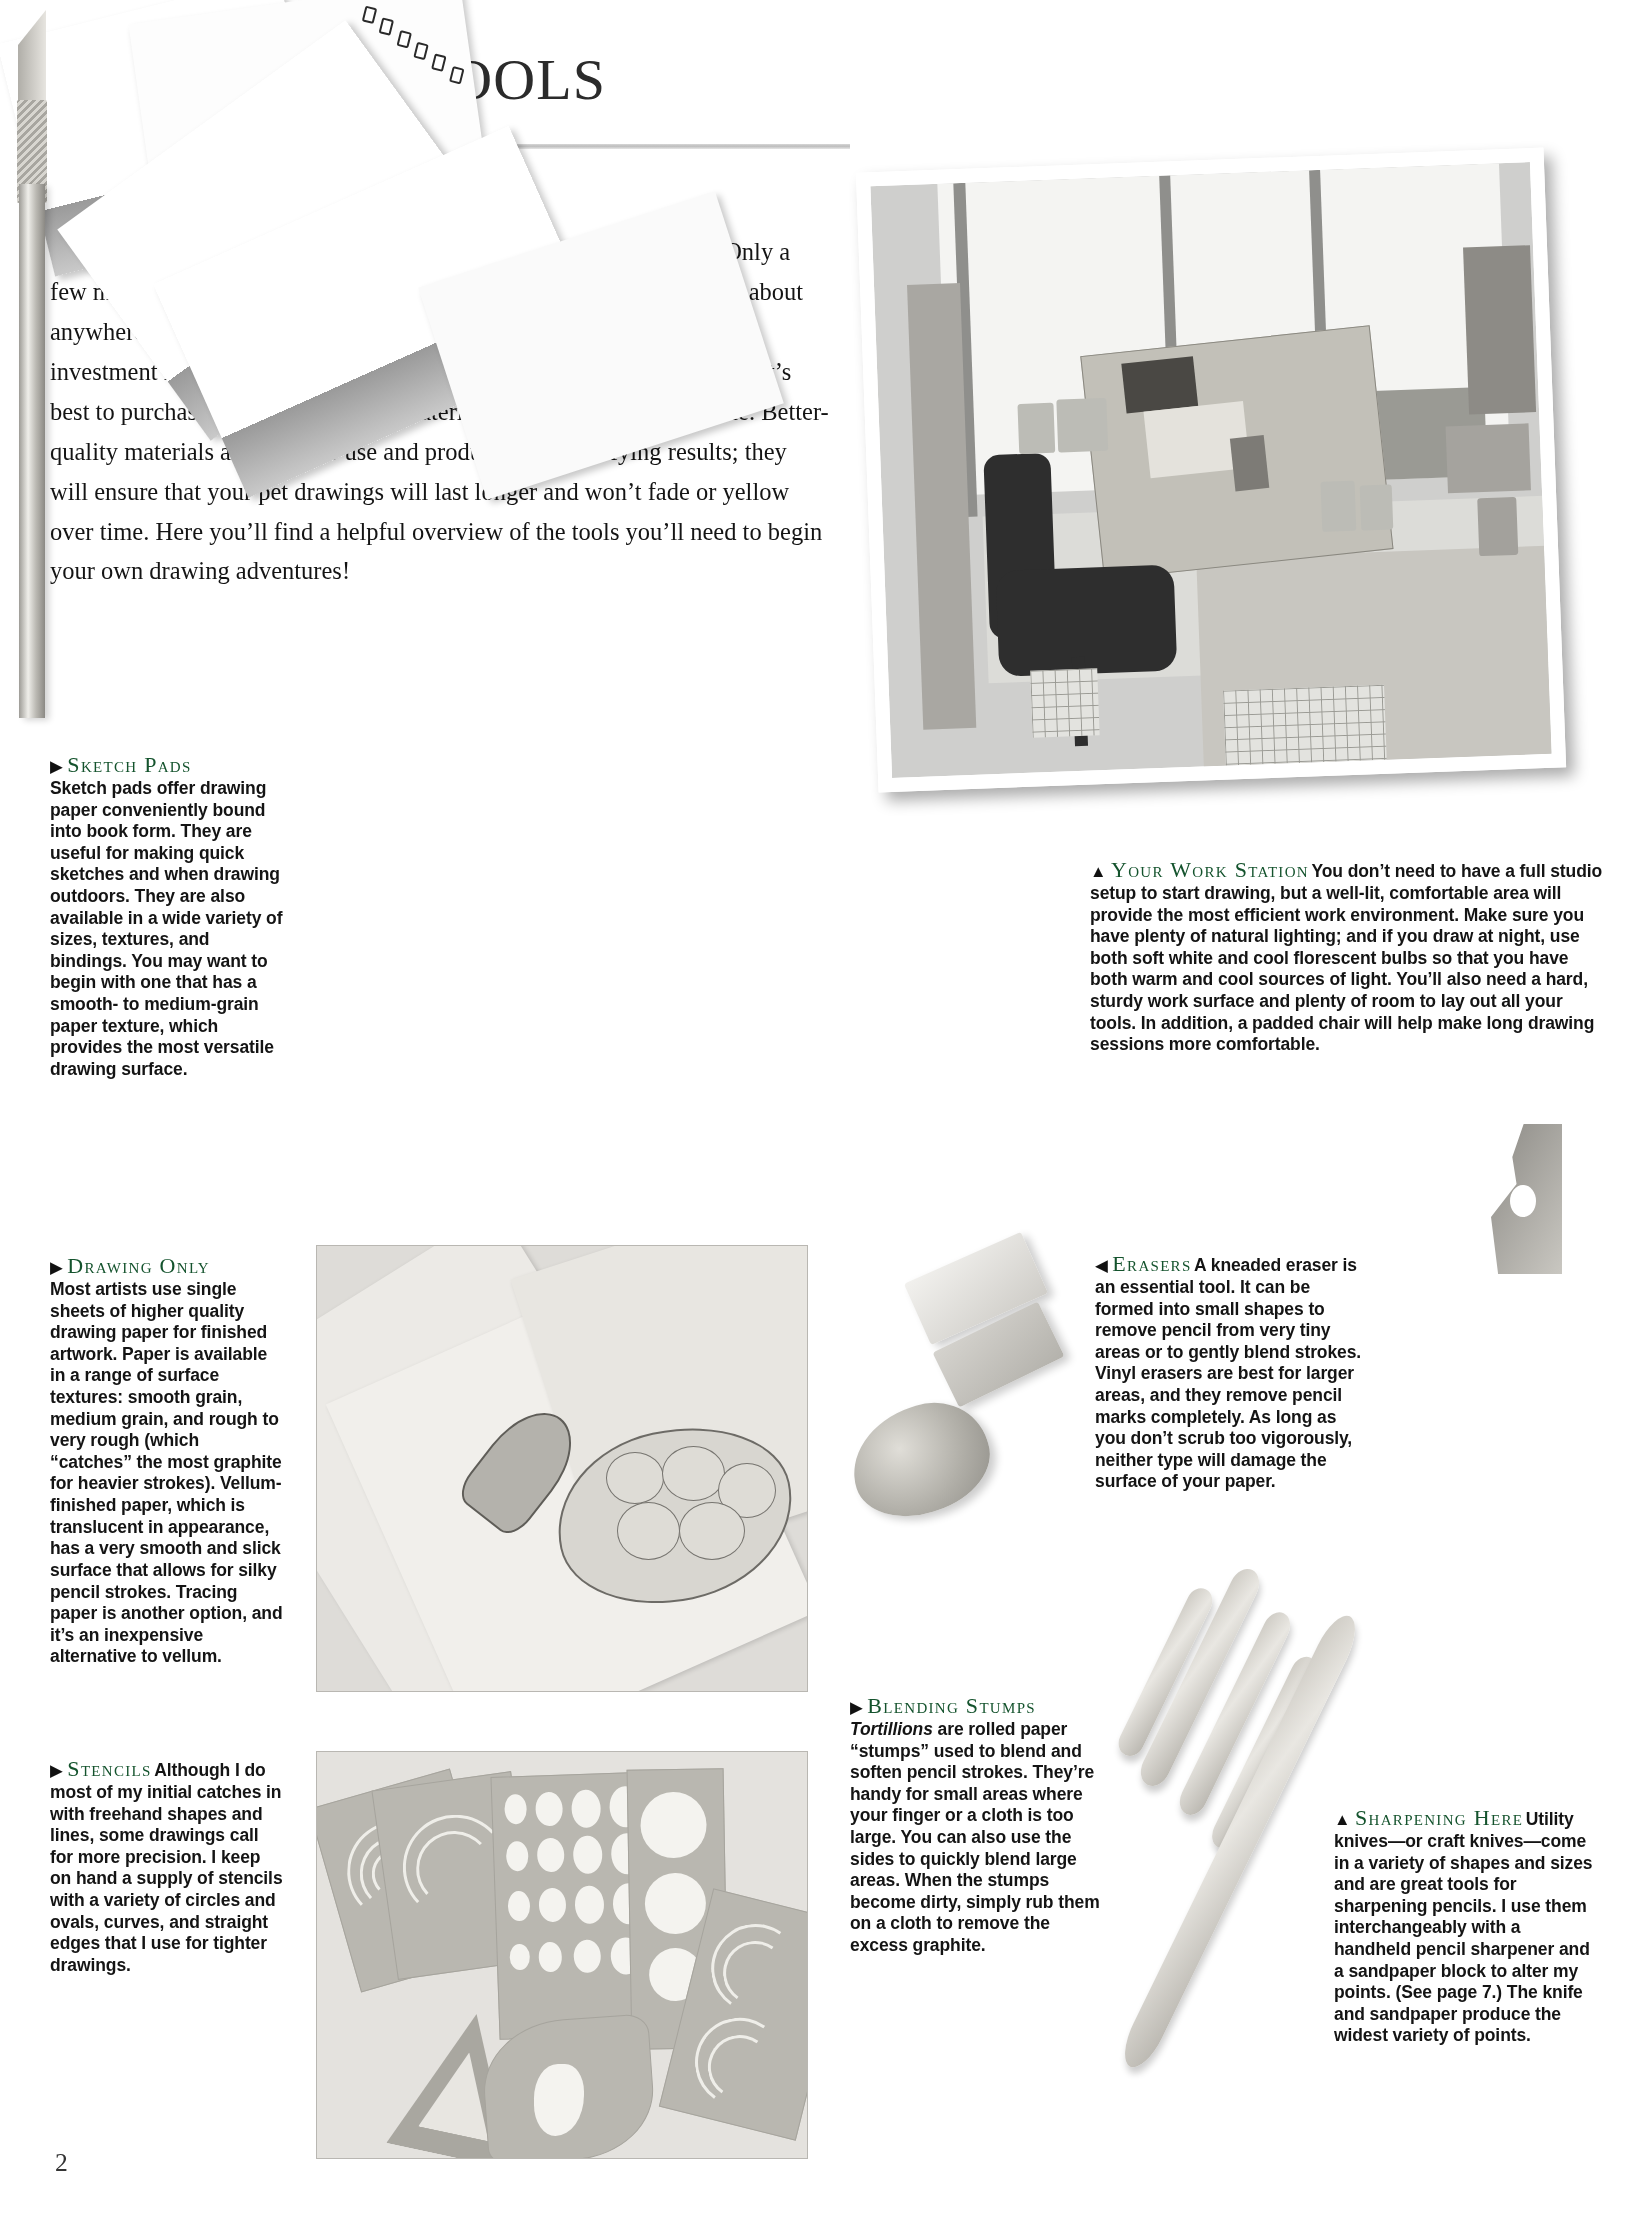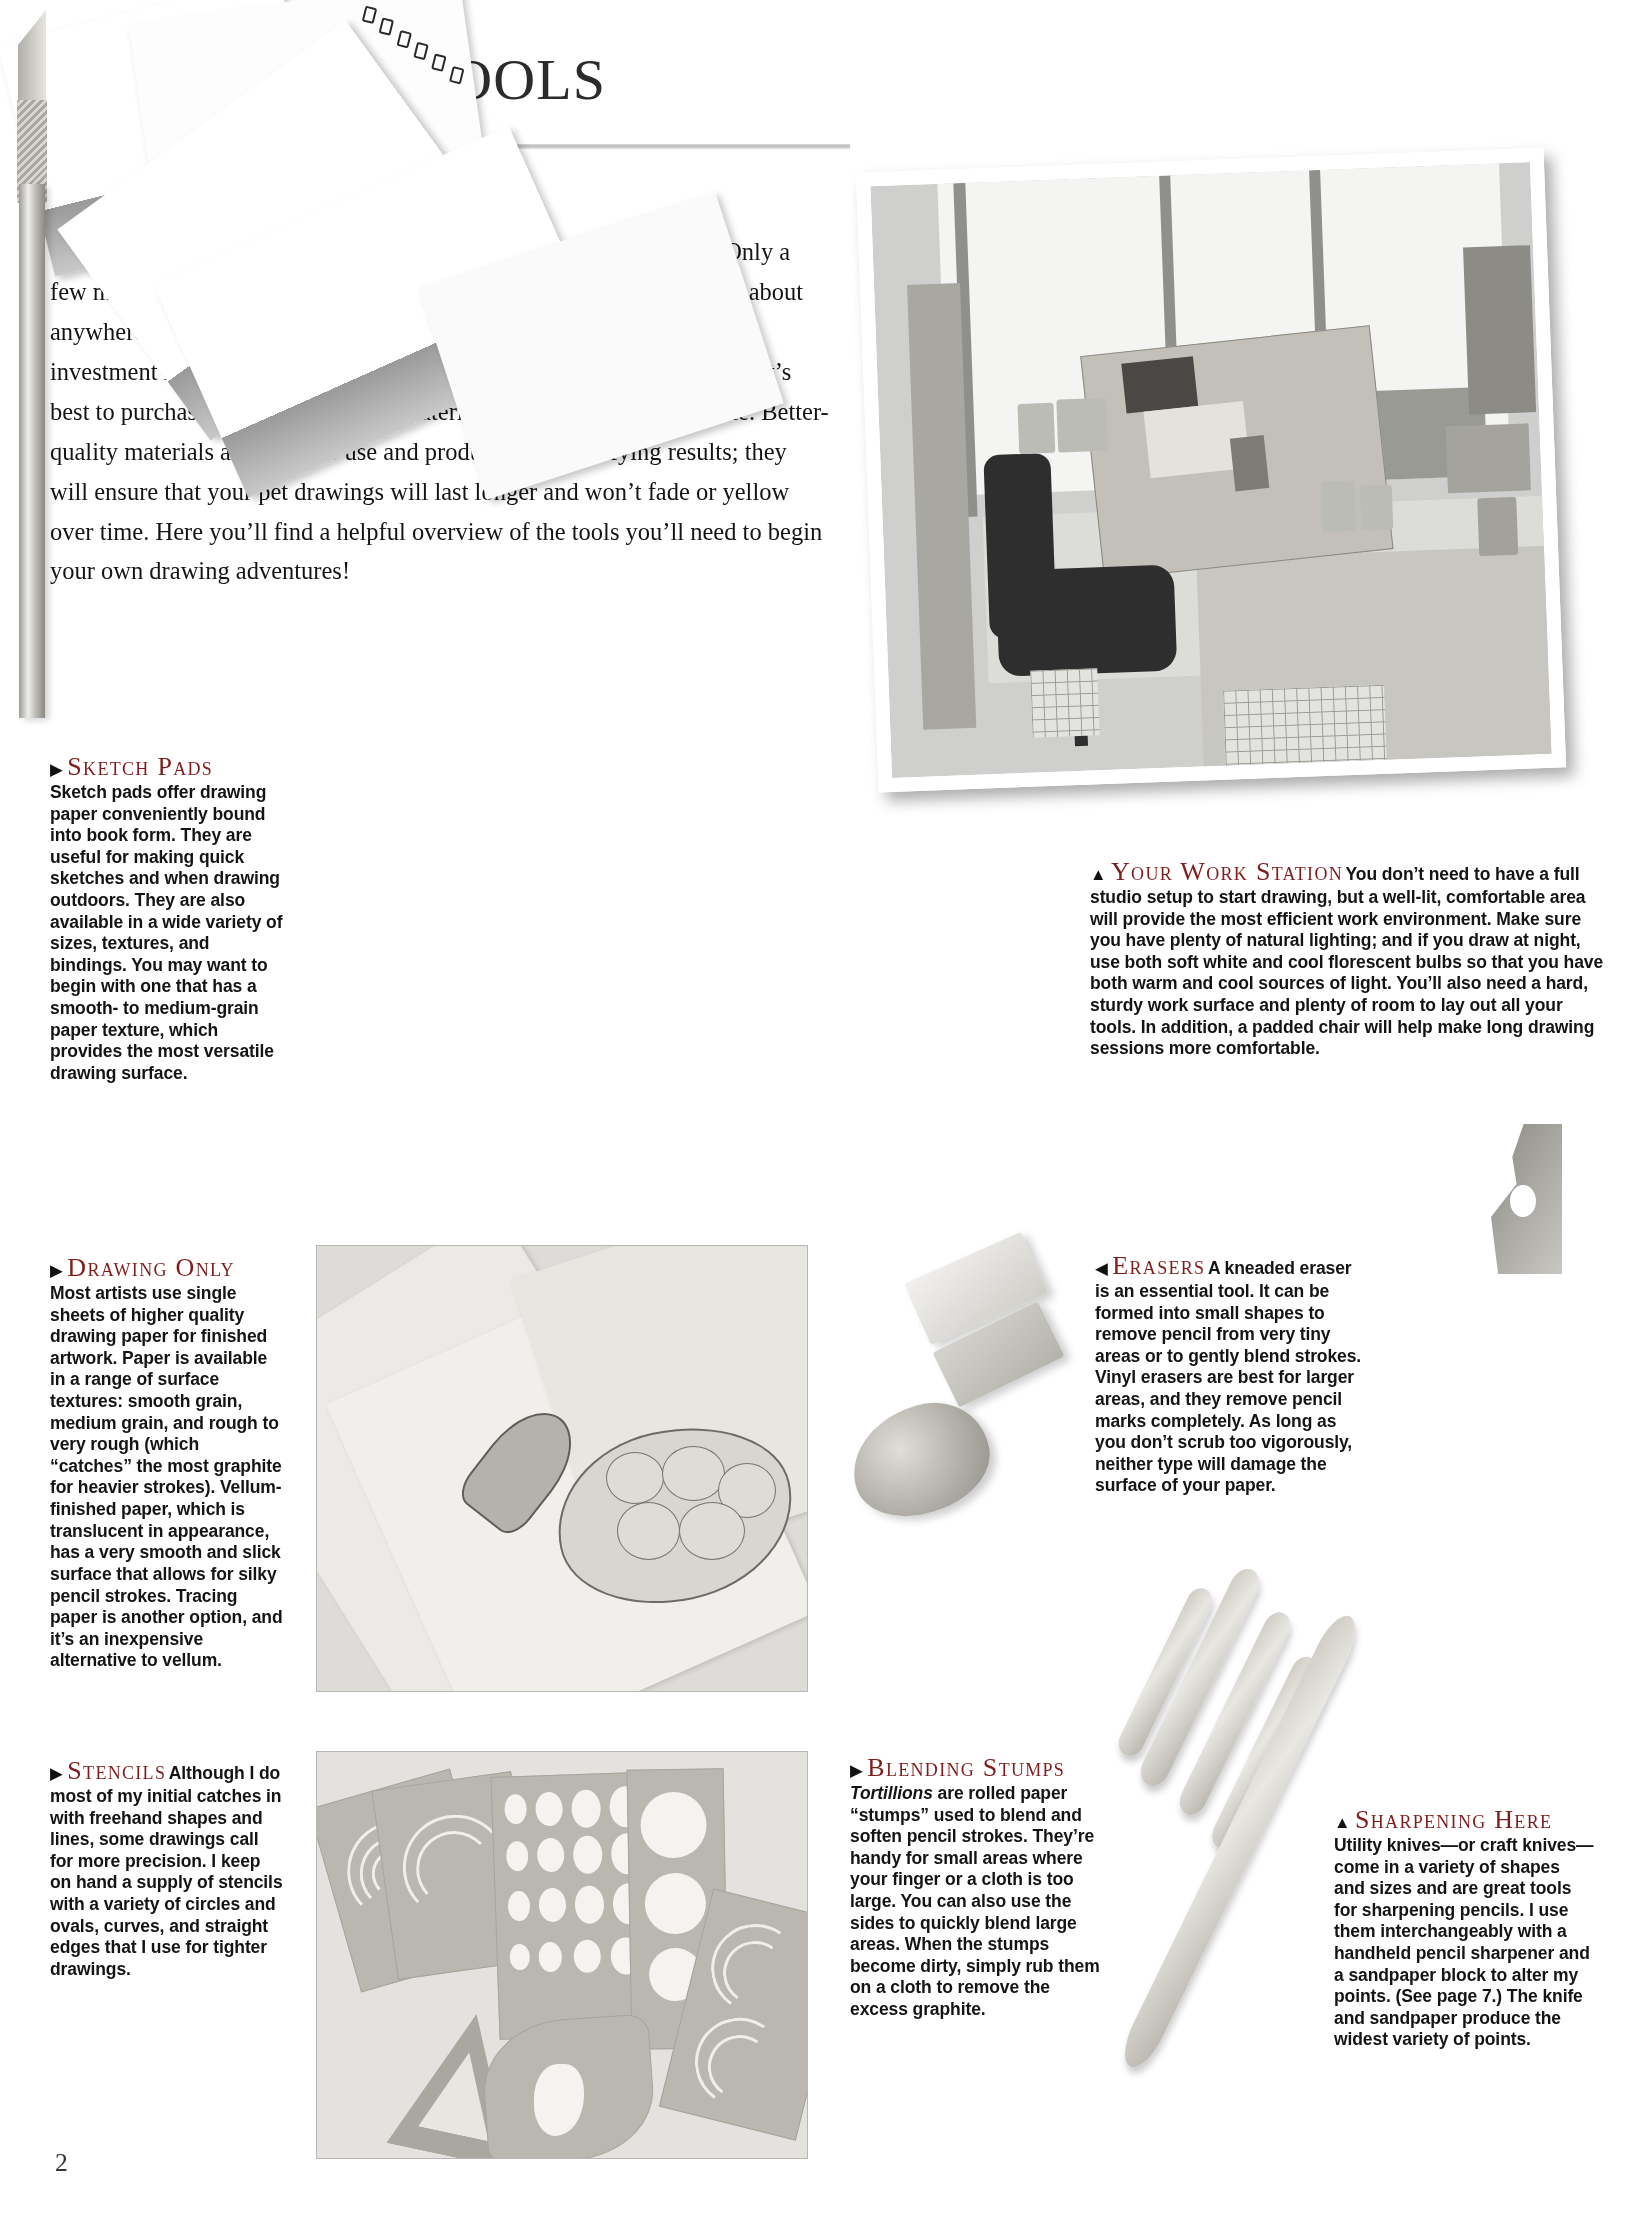--- a/index.html
+++ b/index.html
@@ -113,38 +113,38 @@
     background:linear-gradient(120deg,#8c8a85,#c9c7c1);
     clip-path:polygon(46% 0,100% 0,100% 100%,10% 100%,0 62%,36% 40%,30% 22%);
     box-shadow:5px 5.6px 7.8px rgba(0,0,0,.2);}
   #blade-hole{position:absolute;left:1510px;top:1185px;width:25.6px;height:32px;
     background:#fff;border-radius:50%;}
 
   
   .cap{position:absolute;}
   .cap .hd{
     font-family:"Liberation Serif","DejaVu Serif",serif;
-    font-variant:small-caps;font-size:26px;letter-spacing:1.3px;
-    color:#7f1d1d;display:inline;
+    font-variant:small-caps;font-size:22px;letter-spacing:1.3px;
+    color:#14532d;display:inline;
   }
   .cap .marker{font-size:16.7px;line-height:1;color:#111;margin-right:4.5px;}
   .cap .body{
     font-family:"Liberation Sans",sans-serif;
     font-weight:700;font-size:17.5px;line-height:1.235;color:#141414;
     letter-spacing:-0.1px;display:inline;
   }
   .cap .body i{font-style:italic;}
   .cap p{margin:0;}
 
   #cap-sketchpads{left:50px;top:752px;width:233px;}
   #cap-workstation{left:1090px;top:857px;width:517px;}
   #cap-drawingpaper{left:50px;top:1253px;width:233px;}
   #cap-erasers{left:1095px;top:1251px;width:267px;}
   #cap-stencils{left:50px;top:1756px;width:234px;}
-  #cap-blending{left:850px;top:1753px;width:250px;}
+  #cap-blending{left:850px;top:1693px;width:250px;}
   #cap-sharpening{left:1334px;top:1805px;width:260px;}
 
   
   #folio{
     position:absolute;left:55px;top:2148px;
     font-family:"Liberation Serif","DejaVu Serif",serif;
     font-size:25.6px;color:#333;
   }
 </style>
 </head>

